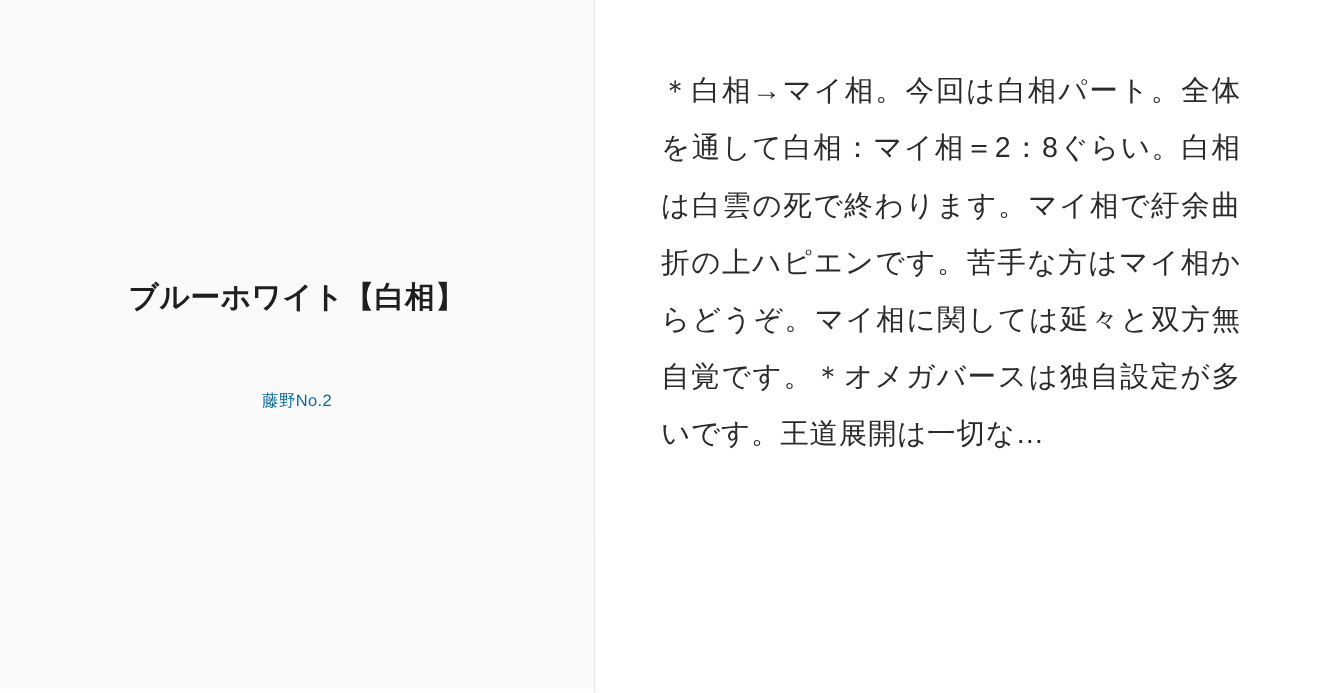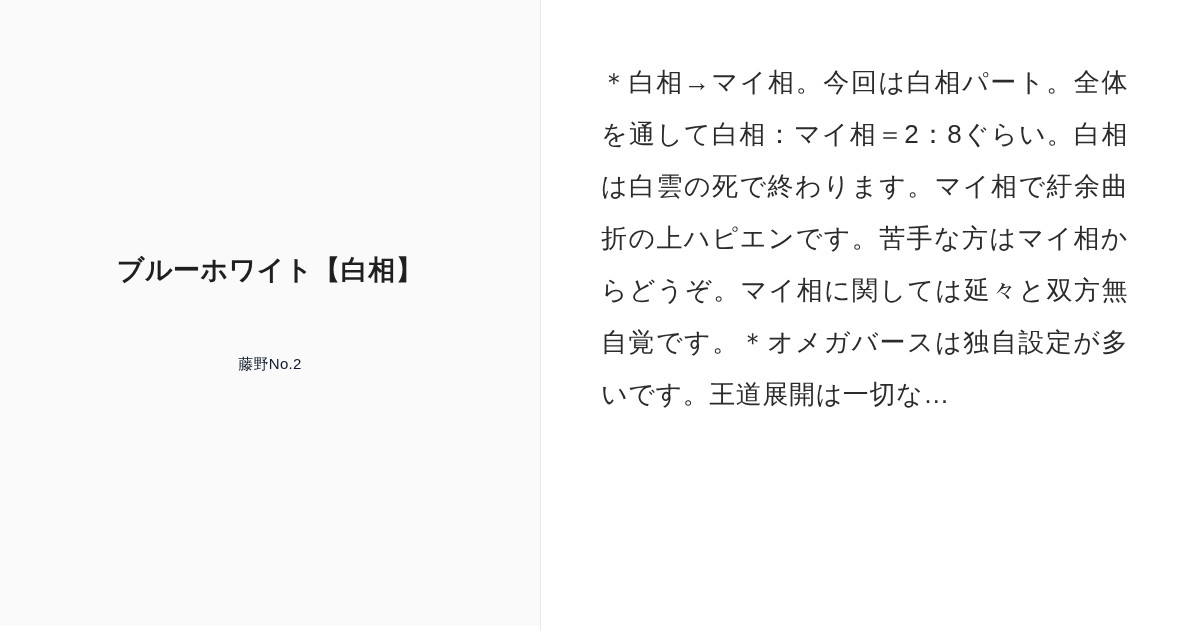--- a/index.html
+++ b/index.html
@@ -37,21 +37,21 @@
     color: #1f1f1f;
     text-align: center;
     line-height: 1.4;
     letter-spacing: 0.5px;
     margin: 0;
     padding: 0 24px;
   }
   .author {
     margin-top: 66px;
     font-size: 15px;
-    color: #0f172a;
+    color: #0369a1;
     text-align: center;
     letter-spacing: 0.3px;
   }
   .divider {
     width: 1px;
     height: 630px;
     background: #e6e6e6;
     flex: 0 0 1px;
   }
   .right-pane {

